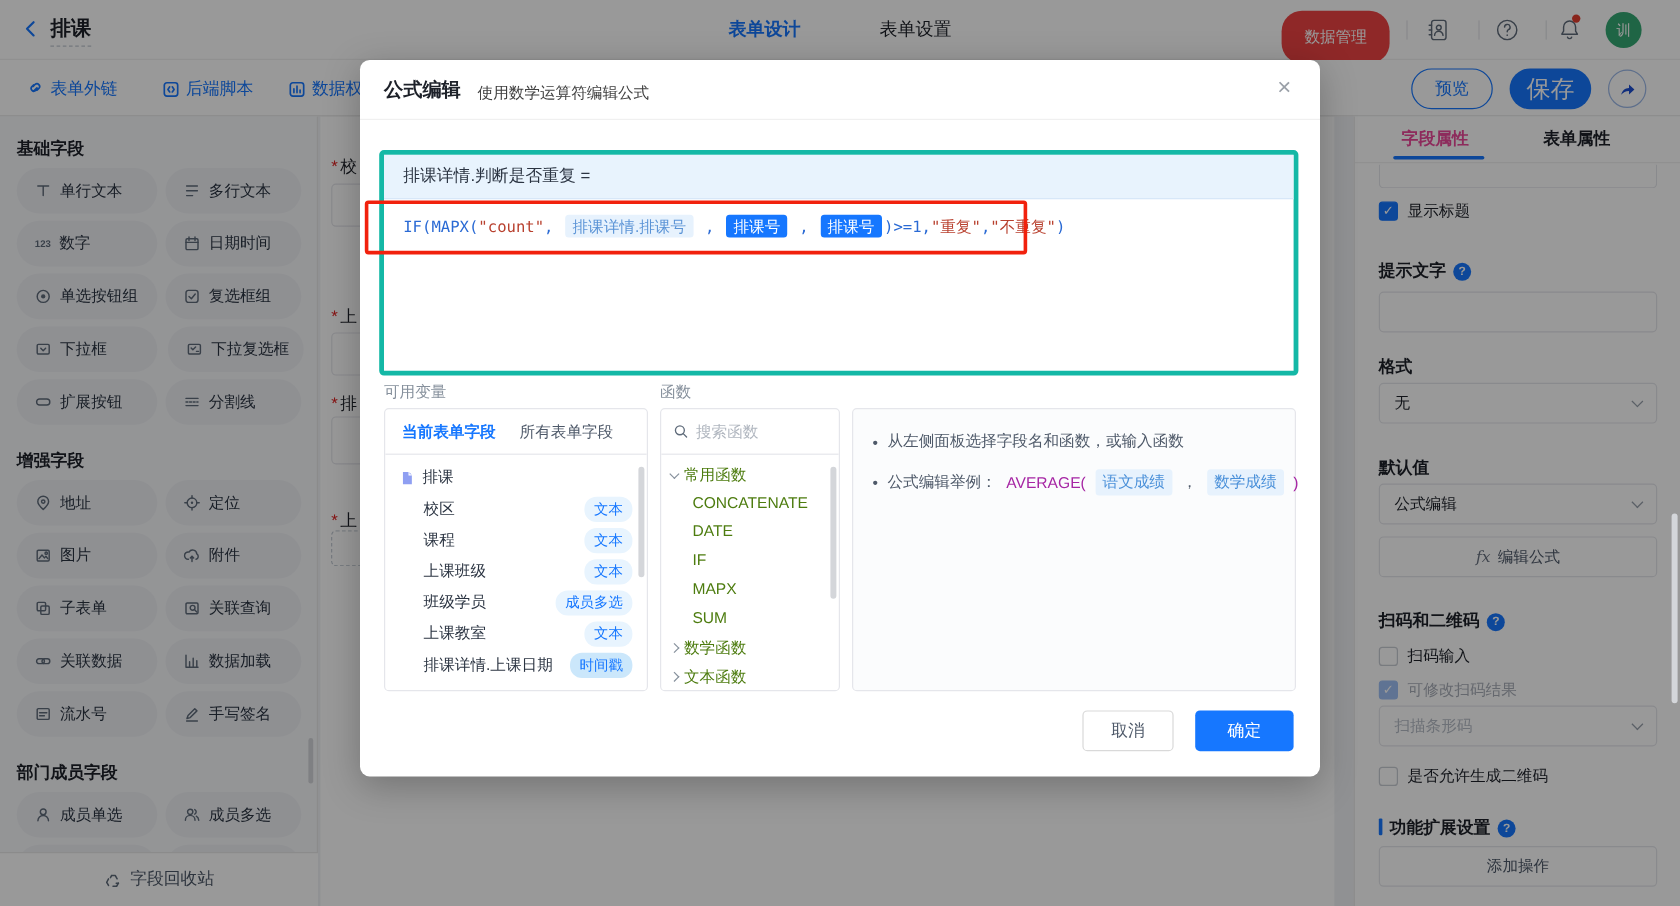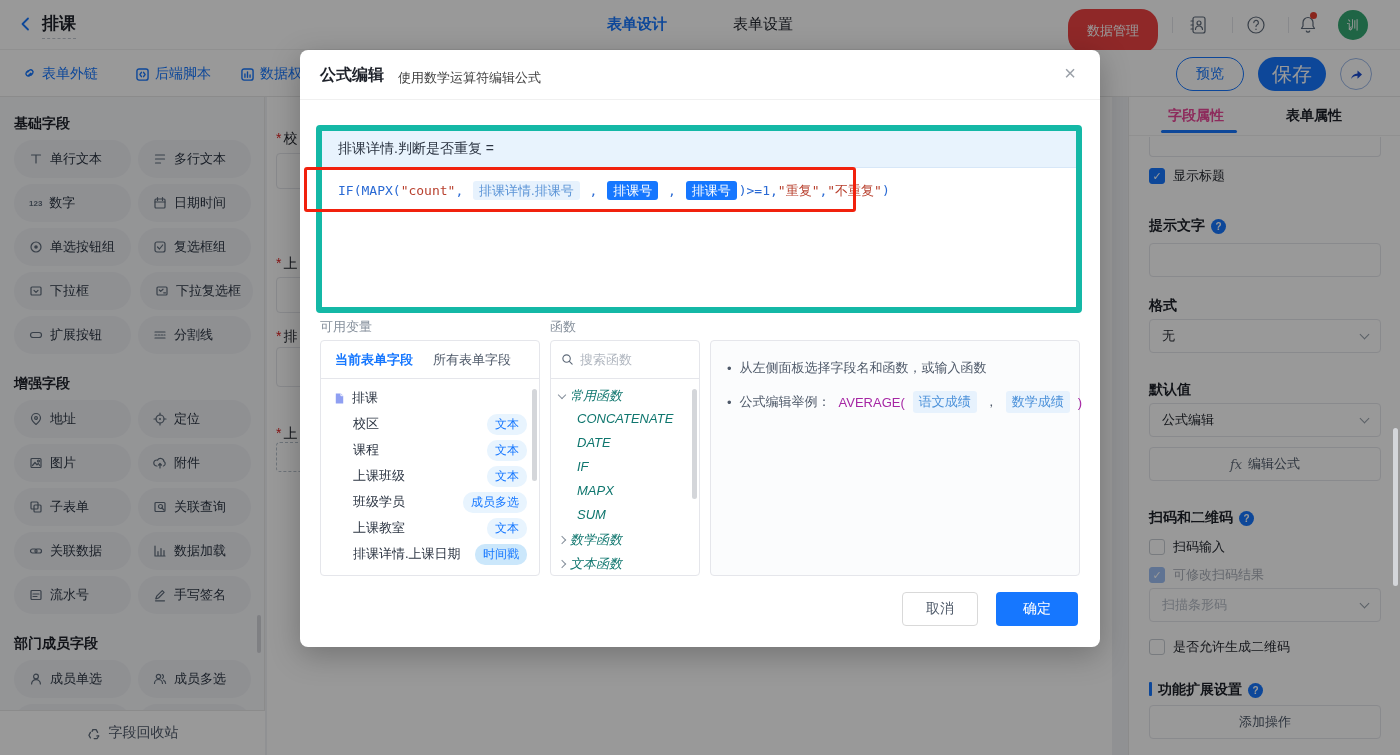--- a/index.html
+++ b/index.html
@@ -54,21 +54,21 @@
   .fx { font-family:"DejaVu Serif",serif; font-style:italic; font-size:13px; color:#6b7482; }
 
   
   .overlay { position:absolute; left:0; top:0; width:1400px; height:755px; background:rgba(0,0,0,0.40); z-index:5; }
   .modal { position:absolute; left:300px; top:50px; width:800px; height:597px; background:#fff; border-radius:8px; box-shadow:0 8px 30px rgba(0,0,0,.25); z-index:6; }
   .m-header { position:absolute; left:0; top:0; width:800px; height:50px; border-bottom:1px solid #f0f0f0; }
   .m-title { position:absolute; left:20px; top:15px; font-size:16px; font-weight:700; color:#1d2129; }
   .m-sub { position:absolute; left:98px; top:19px; font-size:13px; color:#404040; }
   .m-close { position:absolute; right:24px; top:13px; font-size:20px; color:#9aa0a8; cursor:pointer; line-height:1; }
 
-  .fbox { position:absolute; left:16px; top:75px; width:766px; height:188px; border:6px solid #14b8a6; border-radius:4px; overflow:hidden; }
+  .fbox { position:absolute; left:16px; top:75px; width:766px; height:188px; border:4px solid #14b8a6; border-radius:4px; overflow:hidden; }
   .fbox-head { height:37px; background:#e8f3fd; border-bottom:1px solid #d7e7f8; display:flex; align-items:center; padding:0 16px; font-size:14px; color:#2b3442; }
   .fline { padding:14px 16px; font-family:"DejaVu Sans Mono","Liberation Mono",monospace; font-size:13px; white-space:nowrap; }
   .tk-c { color:#2a6ad4; }
   .tk-s { color:#b8402e; }
   .tk-chl { background:#e7f2fd; color:#5a93d6; border-radius:3px; padding:2px 6px; margin:0 2px; font-family:"Liberation Sans",sans-serif; font-size:13px; }
   .tk-chs { background:#1677ff; color:#fff; border-radius:3px; padding:2px 6px; margin:0 2px; font-family:"Liberation Sans",sans-serif; font-size:13px; }
   .redbox { position:absolute; left:4px; top:117px; width:552px; height:45px; border:3px solid #f1210d; border-radius:3px; z-index:7; pointer-events:none; }
 
   .m-lbl { position:absolute; top:268px; font-size:13px; color:#86909c; }
   .vbox { position:absolute; left:20px; top:290px; width:220px; height:236px; border:1px solid #e5e6eb; border-radius:4px; overflow:hidden; }
@@ -78,21 +78,21 @@
   .vrow { position:absolute; left:0; width:218px; height:26px; display:flex; align-items:center; cursor:pointer; }
   .vname { font-size:13px; color:#2b3442; }
   .vchip { position:absolute; right:12px; font-size:12px; color:#1677ff; background:#e8f4fe; border-radius:10px; padding:2px 8px; }
   .vchip.ts { background:#cbe7fb; }
   .scroll { position:absolute; background:#d4d6da; border-radius:3px; }
 
   .fnbox { position:absolute; left:250px; top:290px; width:150px; height:236px; border:1px solid #e5e6eb; border-radius:4px; overflow:hidden; }
   .fnsearch { height:38px; border-bottom:1px solid #e5e6eb; display:flex; align-items:center; gap:6px; padding:0 10px; }
   .fnsearch input { border:none; outline:none; width:100px; font-size:13px; color:#2b3442; font-family:"Liberation Sans",sans-serif; }
   .fnsearch input::placeholder { color:#b0b6bf; }
-  .fnrow { position:absolute; font-size:13px; color:#0f766e; cursor:pointer; display:flex; align-items:center; gap:5px;font-style:italic; }
+  .fnrow { position:absolute; font-size:13px; color:#4d7c0f; cursor:pointer; display:flex; align-items:center; gap:5px; }
   .car-d { width:6px; height:6px; border-right:1.3px solid #86909c; border-bottom:1.3px solid #86909c; transform:rotate(45deg); margin-top:-2px; }
   .car-r { width:6px; height:6px; border-right:1.3px solid #86909c; border-bottom:1.3px solid #86909c; transform:rotate(-45deg); }
 
   .helpbox { position:absolute; left:410px; top:290px; width:370px; height:236px; background:#fbfcfd; border:1px solid #e5e6eb; border-radius:4px; padding:18px 16px; font-size:13px; color:#4e5969; }
   .helpline { display:flex; align-items:center; gap:8px; margin-bottom:14px; flex-wrap:nowrap; white-space:nowrap; }
   .hl-fn { color:#a626a4; }
   .hl-chip { background:#e7f2fd; color:#4a90d9; border-radius:3px; padding:2px 6px; }
 
   .m-cancel { position:absolute; left:602px; top:542px; width:76px; height:34px; border:1px solid #d9d9d9; border-radius:4px; background:#fff; font-size:14px; color:#4e5969; display:flex; align-items:center; justify-content:center; cursor:pointer; }
   .m-ok { position:absolute; left:696px; top:542px; width:82px; height:34px; border-radius:4px; background:#1677ff; font-size:14px; color:#fff; display:flex; align-items:center; justify-content:center; cursor:pointer; }

